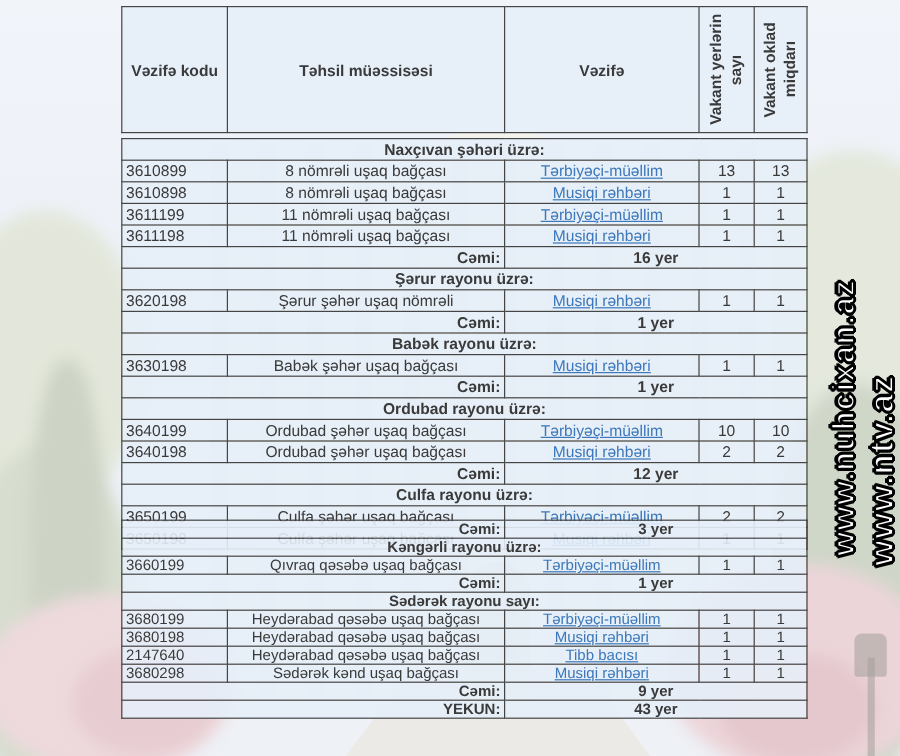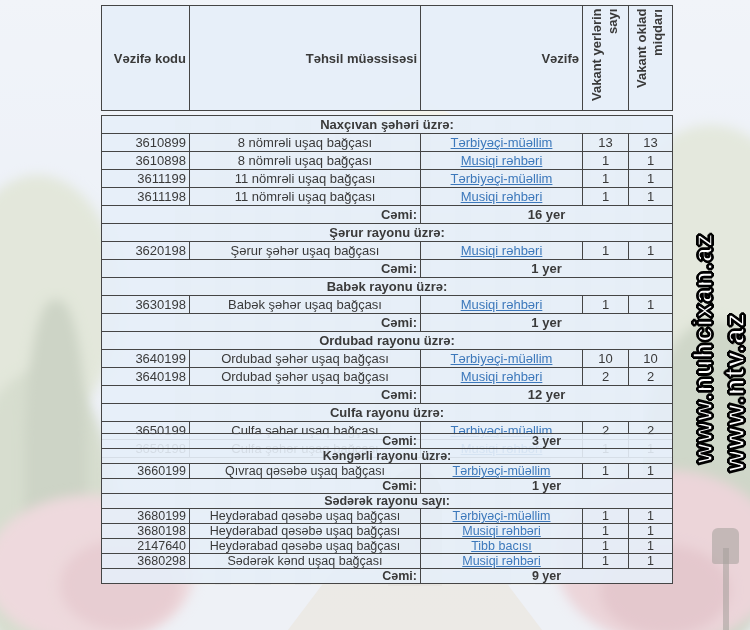--- a/index.html
+++ b/index.html
@@ -54,29 +54,29 @@
   .tbl td{
     border:1px solid #454545;
     background:rgba(230,238,248,0.90);
     font-size:13px;color:#3a3a3a;
     padding:0 3px;height:17px;line-height:17px;
     overflow:hidden;white-space:nowrap;vertical-align:middle;
   }
   #blockB td{height:14px;line-height:14px;font-size:12.5px;}
   .hcell{
     height:104px !important;line-height:normal !important;
-    text-align:right;font-weight:bold;color:#2b2b2b;white-space:normal !important;
+    text-align:center;font-weight:bold;color:#2b2b2b;white-space:normal !important;
     font-size:13.5px;
   }
   .vhead{
     writing-mode:vertical-rl;transform:rotate(180deg);
     margin:0 auto;max-height:98px;line-height:1.25;font-weight:bold;
   }
   .section-cell{text-align:center;font-weight:bold;color:#1c1c1c;}
-  .code-cell{text-align:right;}
+  .code-cell{text-align:left;}
   .inst-cell{text-align:center;padding-left:7px;}
   .pos-cell{text-align:center;}
   .pos-link{color:#3c78bb;text-decoration:underline;cursor:pointer;margin-top:20px;}
   .num-cell{text-align:center;}
   .total-label{text-align:right;font-weight:bold;color:#1c1c1c;}
   .total-value{text-align:center;font-weight:bold;color:#1c1c1c;}
 </style>
 </head>
 <body>
 
@@ -167,21 +167,21 @@
       </tr>
       <tr>
         <td class="total-label" colspan="2">Cəmi:</td>
         <td class="total-value" colspan="3">16 yer</td>
       </tr>
       <tr>
         <td class="section-cell" colspan="5">Şərur rayonu üzrə:</td>
       </tr>
       <tr>
         <td class="code-cell">3620198</td>
-        <td class="inst-cell">Şərur şəhər uşaq bağçası</td>
+        <td class="inst-cell">Şərur şəhər uşaq nömrəli</td>
         <td class="pos-cell"><span class="pos-link">Musiqi rəhbəri</span></td>
         <td class="num-cell">1</td>
         <td class="num-cell">1</td>
       </tr>
       <tr>
         <td class="total-label" colspan="2">Cəmi:</td>
         <td class="total-value" colspan="3">1 yer</td>
       </tr>
       <tr>
         <td class="section-cell" colspan="5">Babək rayonu üzrə:</td>
@@ -293,14 +293,18 @@
         <td class="code-cell">3680298</td>
         <td class="inst-cell">Sədərək kənd uşaq bağçası</td>
         <td class="pos-cell"><span class="pos-link">Musiqi rəhbəri</span></td>
         <td class="num-cell">1</td>
         <td class="num-cell">1</td>
       </tr>
       <tr>
         <td class="total-label" colspan="2">Cəmi:</td>
         <td class="total-value" colspan="3">9 yer</td>
       </tr>
+      <tr>
+        <td class="total-label" colspan="2">YEKUN:</td>
+        <td class="total-value" colspan="3">43 yer</td>
+      </tr>
     </tbody>
 </table>
 
 </body></html>

